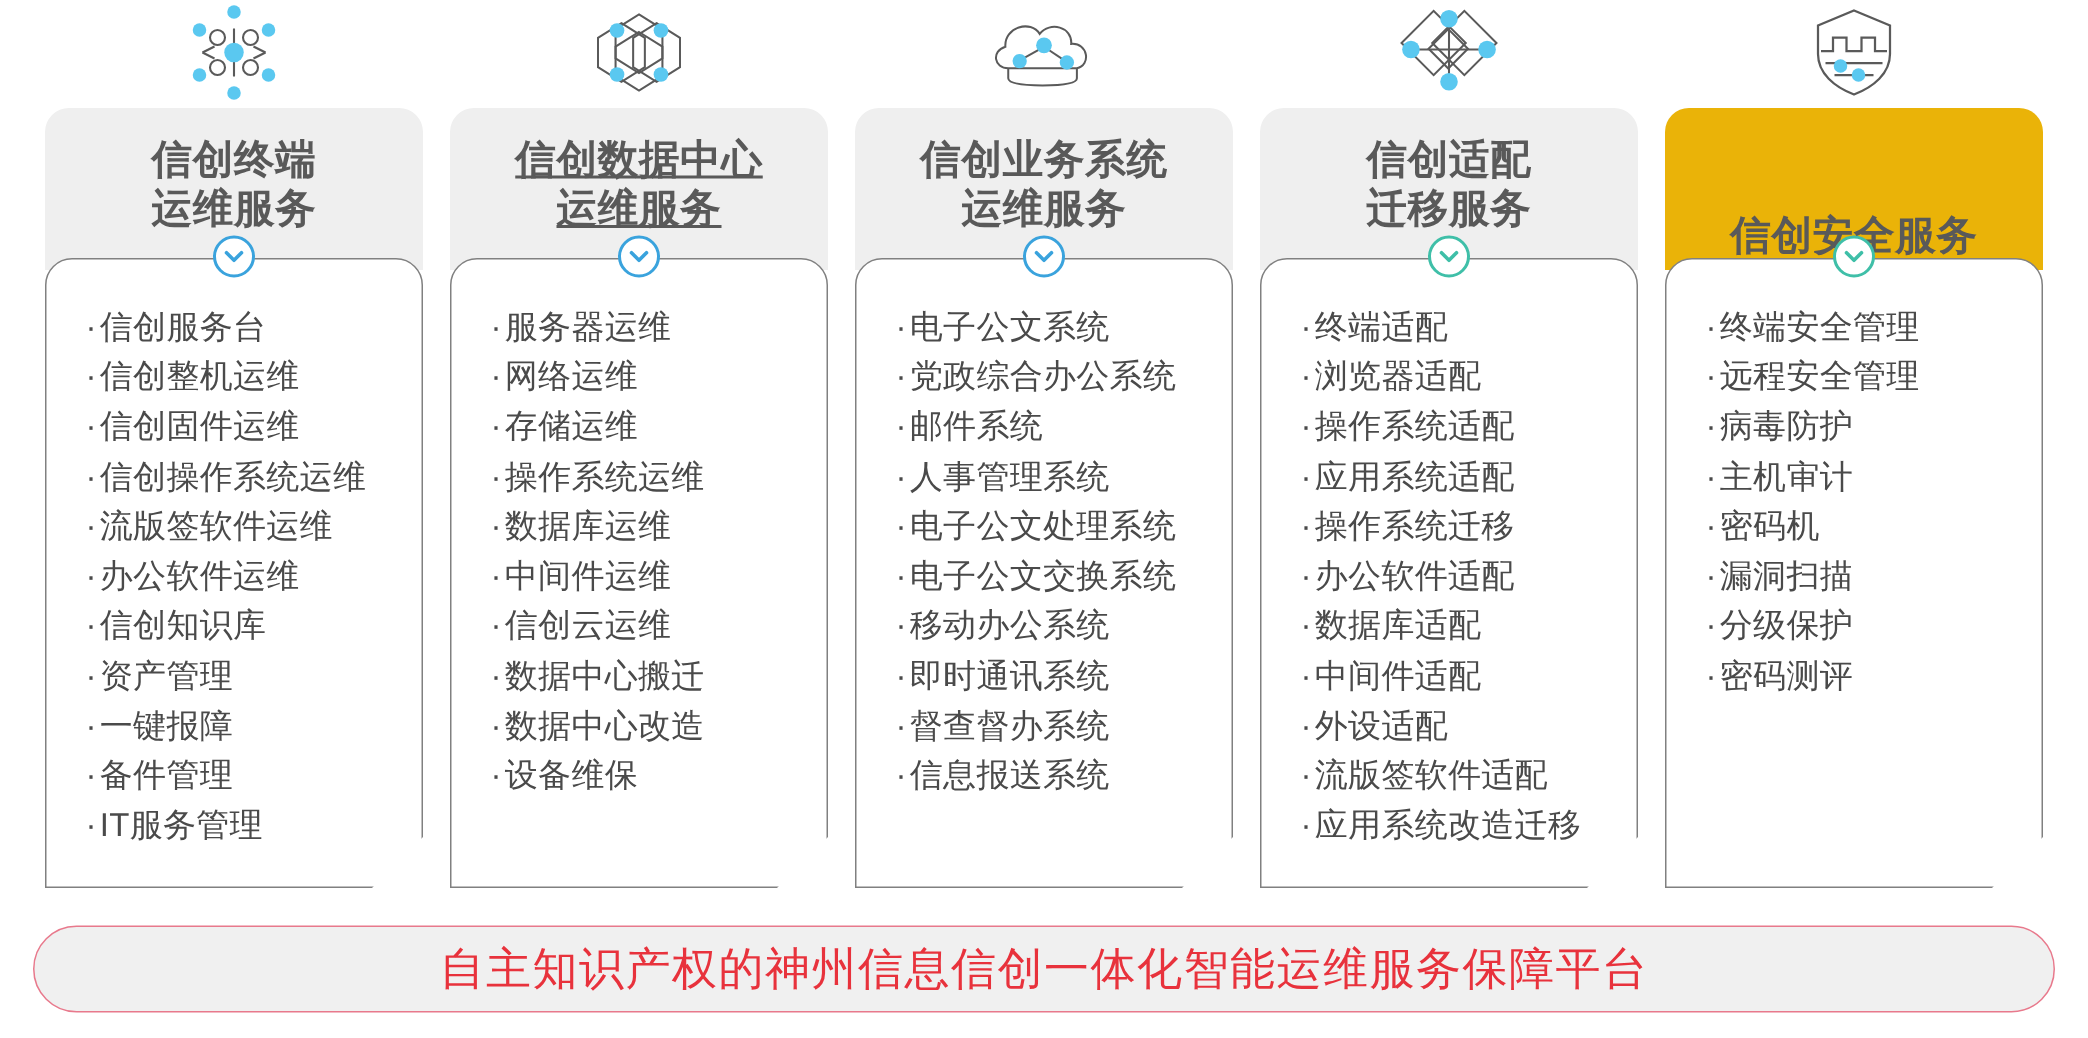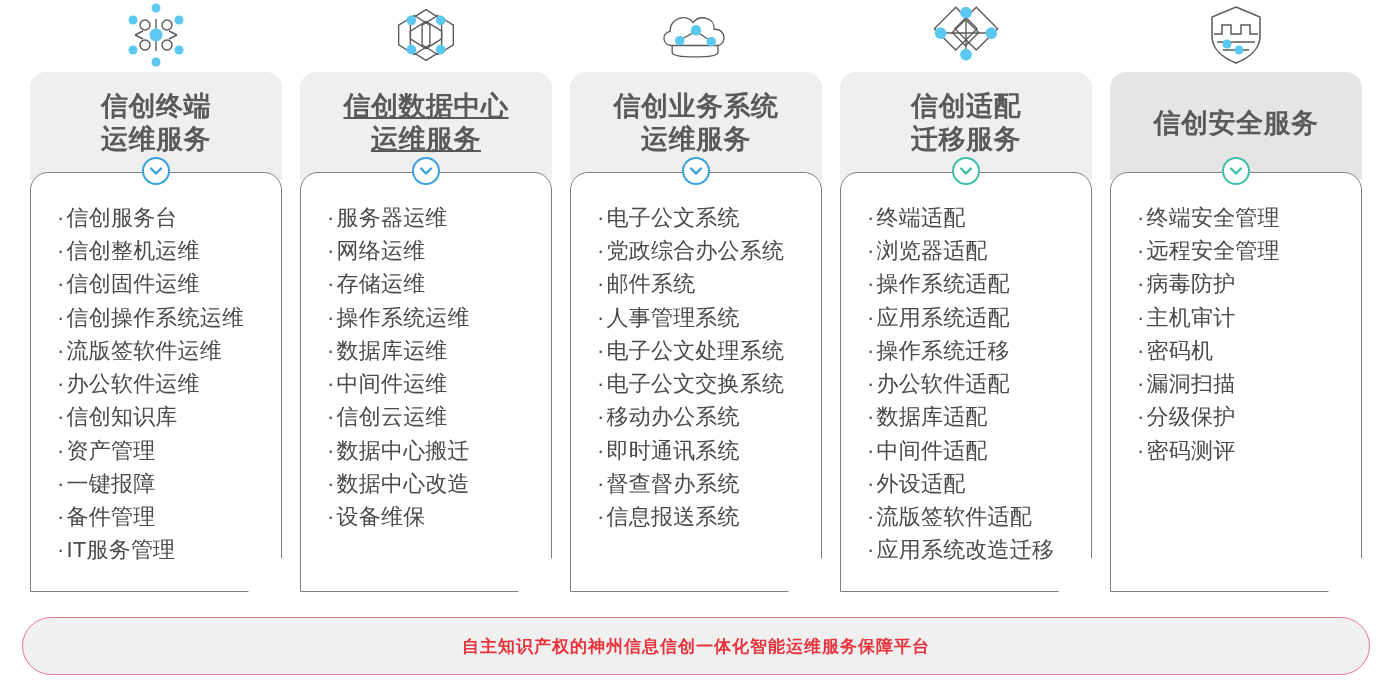--- a/index.html
+++ b/index.html
@@ -152,22 +152,22 @@
     height: 58px;
     box-sizing: border-box;
     background: #f0f0f0;
     border: 1px solid #e8798c;
     border-radius: 30px;
     display: flex;
     align-items: center;
     justify-content: center;
   }
   .banner-text {
-    font-size: 17px;
-    font-weight: bold;
+    font-size: 30px;
+    font-weight: normal;
     color: #e8323c;
     letter-spacing: 1px;
   }
 </style>
 </head>
 <body>
 
 <div id="board">
 
   <div class="columns">
@@ -358,21 +358,21 @@
           <polyline points="13,31 21,31 21,22 30,22 30,31 40,31 40,22 49,22 49,31 57,31"></polyline>
           <line x1="16" y1="39" x2="54" y2="39"></line>
           <line x1="22" y1="47" x2="48" y2="47"></line>
         </g>
         <g fill="#5ac8f0">
           <circle cx="26" cy="41" r="4.5"></circle>
           <circle cx="38" cy="47" r="4.5"></circle>
         </g>
       </svg>
         </div>
-        <div class="header-plate" style="background: #e5e5e5;">
+        <div class="header-plate" style="background: #eab308; align-items: flex-end;">
           <div class="header-title" style="color: rgb(89, 89, 89);">信创安全服务</div>
         </div>
         <div class="list-card" style="border-color: rgb(128, 128, 128);">
           <div class="list-inner">
             <div class="list-item" style="color: rgb(74, 74, 74);"><span class="bullet">·</span><span>终端安全管理</span></div>
             <div class="list-item" style="color: rgb(74, 74, 74);"><span class="bullet">·</span><span>远程安全管理</span></div>
             <div class="list-item" style="color: rgb(74, 74, 74);"><span class="bullet">·</span><span>病毒防护</span></div>
             <div class="list-item" style="color: rgb(74, 74, 74);"><span class="bullet">·</span><span>主机审计</span></div>
             <div class="list-item" style="color: rgb(74, 74, 74);"><span class="bullet">·</span><span>密码机</span></div>
             <div class="list-item" style="color: rgb(74, 74, 74);"><span class="bullet">·</span><span>漏洞扫描</span></div>

